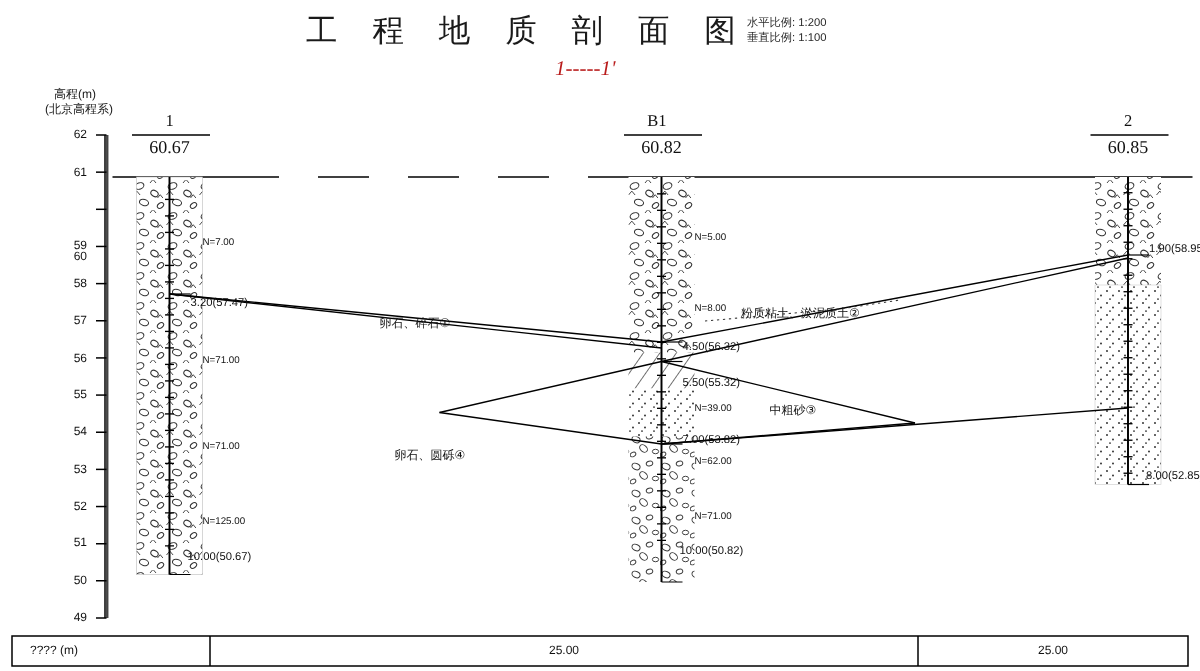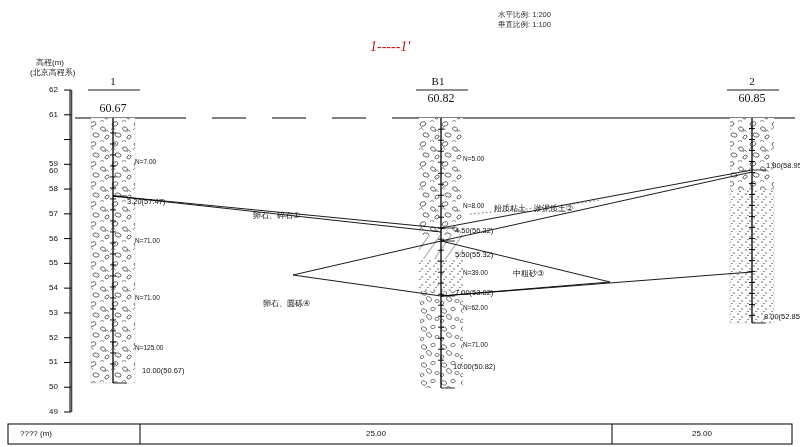--- a/index.html
+++ b/index.html
@@ -249,20 +249,21 @@
       <line x1="752" y1="323" x2="766" y2="323"></line>
     </g>
 
     <g stroke="#000" stroke-width="1" fill="none">
       <rect x="8" y="424" width="784" height="20"></rect>
       <line x1="140" y1="424" x2="140" y2="444"></line>
       <line x1="612" y1="424" x2="612" y2="444"></line>
     </g>
   </svg>
 
+  <div class="txt title" style="left:204px;top:10px;">工 程 地 质 剖 面 图</div>
 
   <div class="txt subtitle" style="left:370px;top:40px;">1-----1'</div>
 
   <div class="txt scalebox" style="left:498px;top:10px;">水平比例: 1:200</div>
   <div class="txt scalebox" style="left:498px;top:20px;">垂直比例: 1:100</div>
 
   <div class="txt axis-title" style="left:36px;top:58px;width:62px;">高程(m)</div>
   <div class="txt axis-title" style="left:30px;top:68px;width:74px;">(北京高程系)</div>
 
   <div id="axis-tick-labels">
@@ -277,29 +278,29 @@
       <div class="txt tick-lbl" style="left: 42px; top: 284.154px;">54</div>
       <div class="txt tick-lbl" style="left: 42px; top: 308.923px;">53</div>
       <div class="txt tick-lbl" style="left: 42px; top: 333.692px;">52</div>
       <div class="txt tick-lbl" style="left: 42px; top: 358.462px;">51</div>
       <div class="txt tick-lbl" style="left: 42px; top: 383.231px;">50</div>
       <div class="txt tick-lbl" style="left: 42px; top: 408px;">49</div>
     </div>
 
   <div id="borehole-heads">
       <div class="txt bh-id" style="left: 87px; top: 76px; width: 52px;">1</div>
-      <div class="txt bh-elev" style="left: 85px; top: 92px; width: 56px; margin-top: 10px;">60.67</div>
+      <div class="txt bh-elev" style="left: 85px; top: 92px; width: 56px;">60.67</div>
       <div class="txt bh-id" style="left: 412px; top: 76px; width: 52px;">B1</div>
       <div class="txt bh-elev" style="left: 413px; top: 92px; width: 56px;">60.82</div>
       <div class="txt bh-id" style="left: 726px; top: 76px; width: 52px;">2</div>
       <div class="txt bh-elev" style="left: 724px; top: 92px; width: 56px;">60.85</div>
     </div>
   <div id="borehole-annots">
       <div class="txt depth-lbl" style="left: 127px; top: 198.205px;">3.20(57.47)</div>
-      <div class="txt depth-lbl" style="left: 125px; top: 366.635px; padding-left: 17px;">10.00(50.67)</div>
+      <div class="txt depth-lbl" style="left: 125px; top: 366.635px;">10.00(50.67)</div>
       <div class="txt nval" style="left: 135px; top: 158.831px;">N=7.00</div>
       <div class="txt nval" style="left: 135px; top: 238.092px;">N=71.00</div>
       <div class="txt nval" style="left: 135px; top: 295.062px;">N=71.00</div>
       <div class="txt nval" style="left: 135px; top: 344.6px;">N=125.00</div>
       <div class="txt depth-lbl" style="left: 455px; top: 226.689px;">4.50(56.32)</div>
       <div class="txt depth-lbl" style="left: 455px; top: 251.458px;">5.50(55.32)</div>
       <div class="txt depth-lbl" style="left: 455px; top: 288.612px;">7.00(53.82)</div>
       <div class="txt depth-lbl" style="left: 453px; top: 362.92px;">10.00(50.82)</div>
       <div class="txt nval" style="left: 463px; top: 156.354px;">N=5.00</div>
       <div class="txt nval" style="left: 463px; top: 203.415px;">N=8.00</div>

